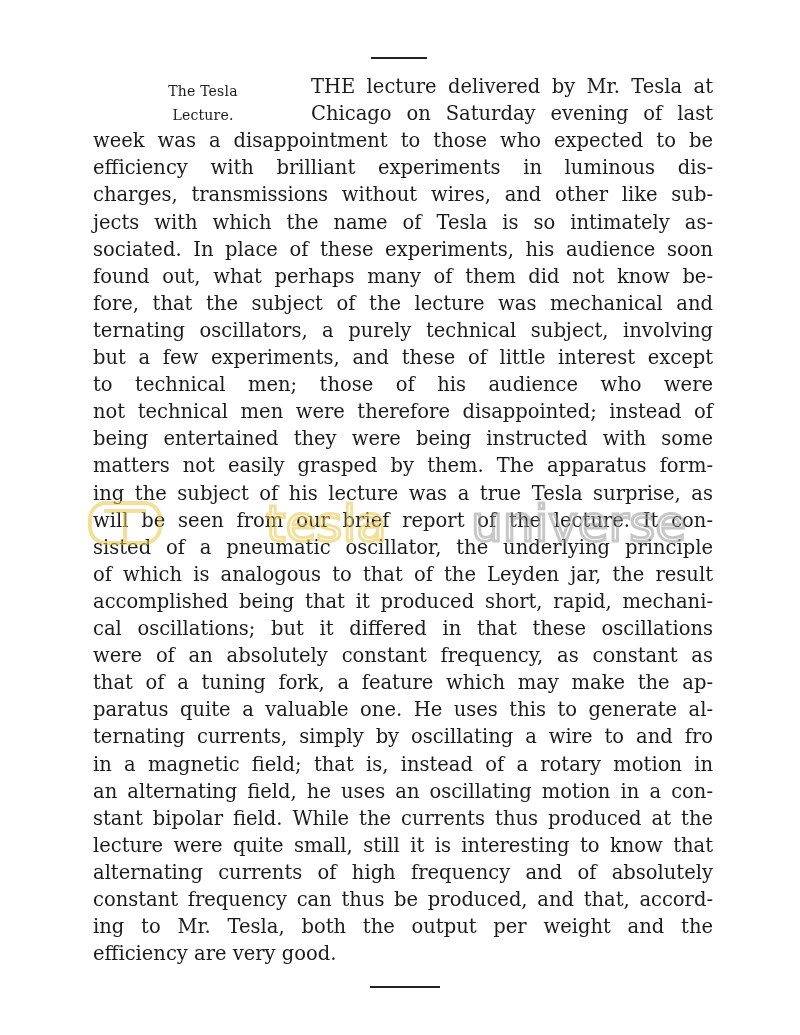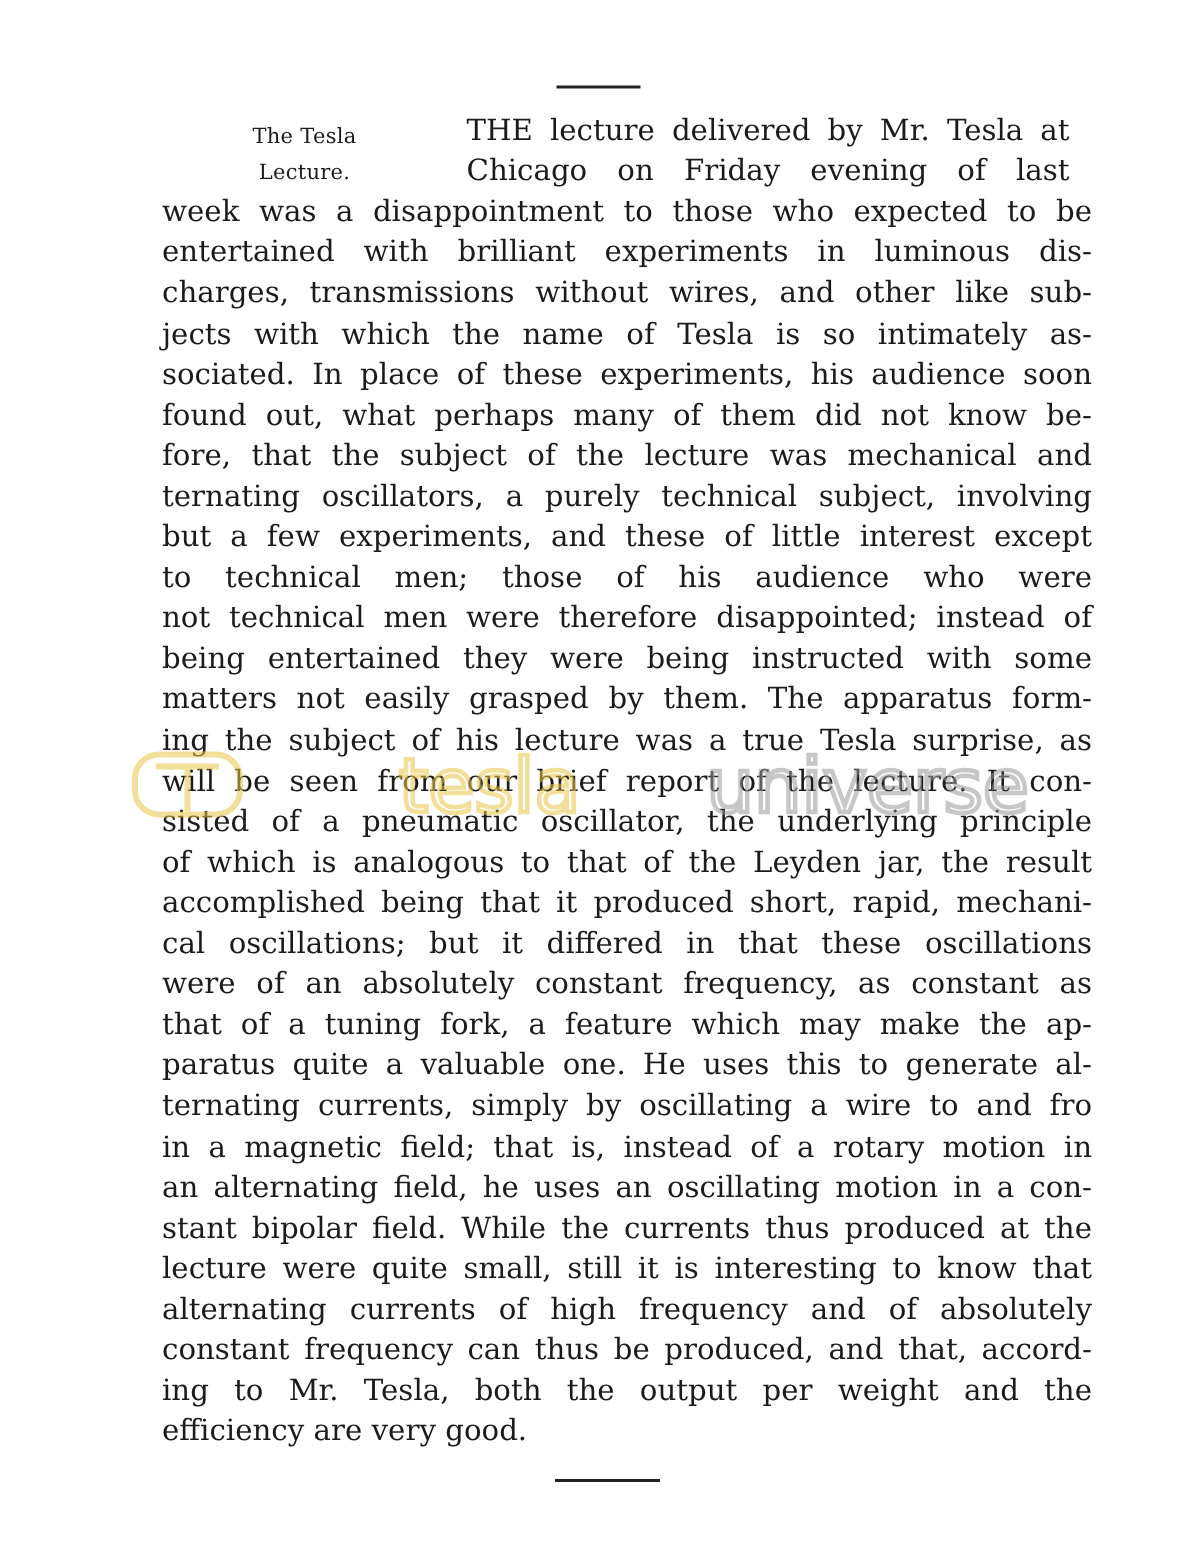--- a/index.html
+++ b/index.html
@@ -1,40 +1,40 @@
 <!DOCTYPE html>
 <html><head>
 <meta charset="utf-8">
 <style>
   html, body { margin:0; padding:0; background:#ffffff; }
   body { width:800px; height:1035px; position:relative; overflow:hidden; font-family:"DejaVu Serif", serif; color:#1b1b1b; }
   .rule { position:absolute; height:2px; background:#222; }
   .top-rule { left:371px; top:57px; width:56px; }
   .bottom-rule { left:370px; top:986px; width:70px; height:2px; }
   .sidenote { position:absolute; left:158px; top:79px; font-size:14px; font-weight:normal; line-height:24px; text-align:center; width:90px; letter-spacing:0.2px; }
-  .line { position:absolute; left:108px; width:620px; font-size:19.5px; line-height:27px; white-space:nowrap; text-align:justify; text-align-last:justify; }
+  .line { position:absolute; left:93px; width:620px; font-size:19.5px; line-height:27px; white-space:nowrap; text-align:justify; text-align-last:justify; }
   .line.first { left:311px; width:402px; }
   .line.last { text-align-last:left; }
   .watermark { position:absolute; left:86px; top:497px; width:640px; height:52px; pointer-events:none; opacity:0.55; }
 </style>
 </head>
 <body>
 
 <div class="rule top-rule"></div>
 
 <div class="sidenote">
   <div>The Tesla</div>
   <div>Lecture.</div>
 </div>
 
 <div id="article">
     <div class="line first" style="top: 73px;">THE lecture delivered by Mr. Tesla at</div>
-    <div class="line first" style="top: 100.1px;">Chicago on Friday evening of last</div>
+    <div class="line first" style="top: 100.1px;">Chicago on Saturday evening of last</div>
     <div class="line" style="top: 127.2px;">week was a disappointment to those who expected to be</div>
-    <div class="line" style="top: 154.3px;">entertained with brilliant experiments in luminous dis-</div>
+    <div class="line" style="top: 154.3px;">efficiency with brilliant experiments in luminous dis-</div>
     <div class="line" style="top: 181.4px;">charges, transmissions without wires, and other like sub-</div>
     <div class="line" style="top: 208.5px;">jects with which the name of Tesla is so intimately as-</div>
     <div class="line" style="top: 235.6px;">sociated. In place of these experiments, his audience soon</div>
     <div class="line" style="top: 262.7px;">found out, what perhaps many of them did not know be-</div>
     <div class="line" style="top: 289.8px;">fore, that the subject of the lecture was mechanical and</div>
     <div class="line" style="top: 316.9px;">ternating oscillators, a purely technical subject, involving</div>
     <div class="line" style="top: 344px;">but a few experiments, and these of little interest except</div>
     <div class="line" style="top: 371.1px;">to technical men; those of his audience who were</div>
     <div class="line" style="top: 398.2px;">not technical men were therefore disappointed; instead of</div>
     <div class="line" style="top: 425.3px;">being entertained they were being instructed with some</div>

